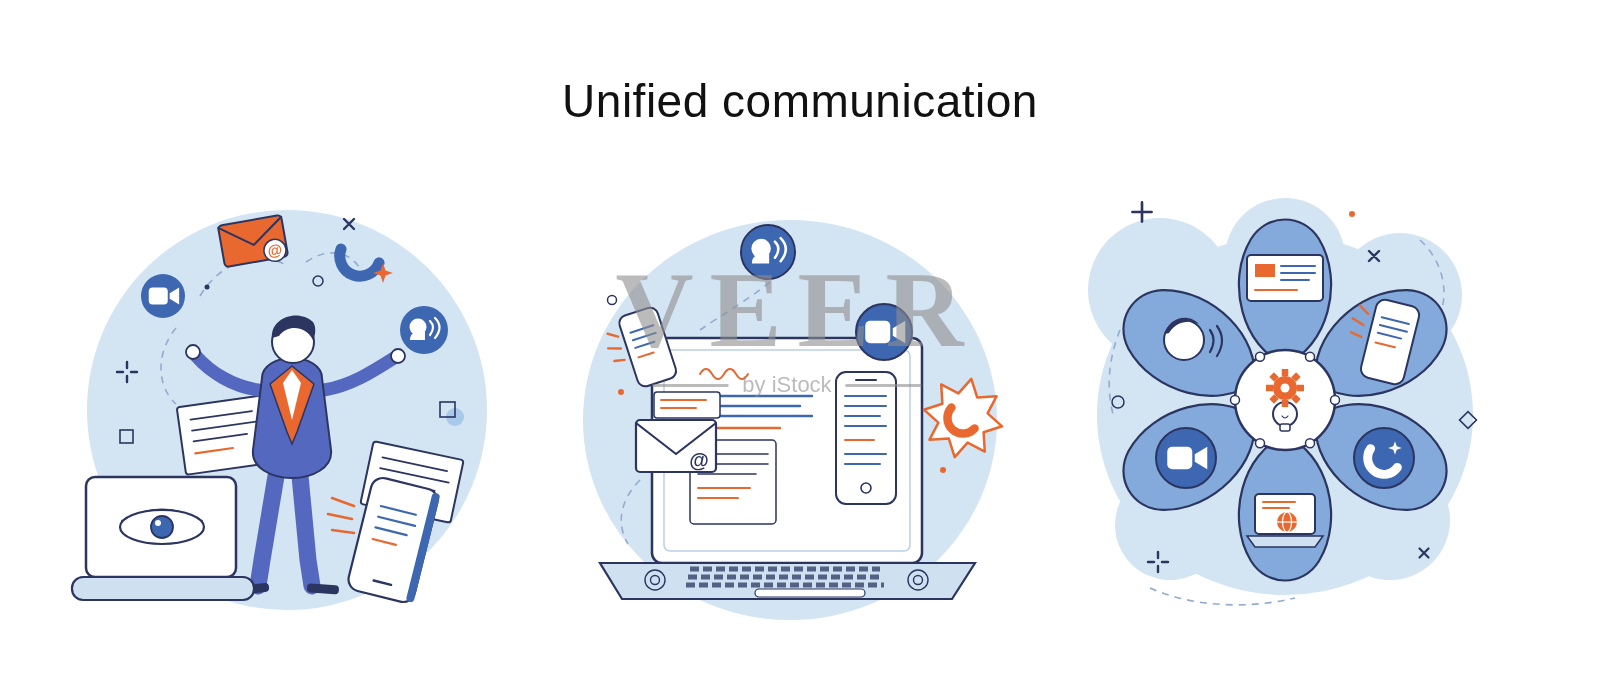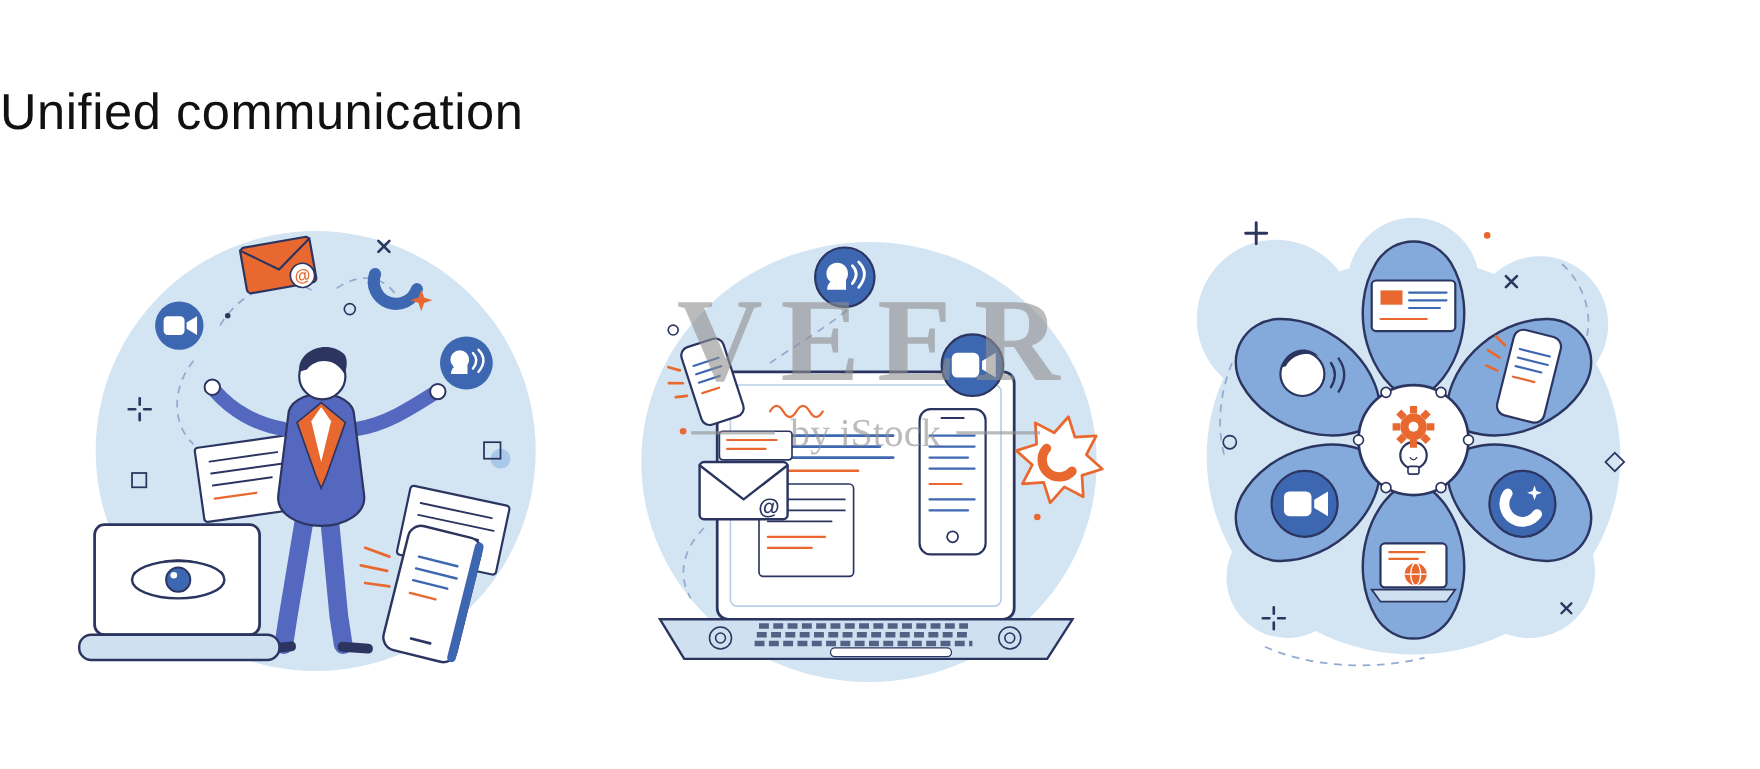--- a/index.html
+++ b/index.html
@@ -1,29 +1,29 @@
 <!DOCTYPE html>
 <html style="--background: #ffffff; --title-text: #111111; --blob-light-blue: #d3e4f3; --outline-navy: #2b3560; --suit-blue: #5568bf; --icon-circle-blue: #3d67b1; --petal-blue: #84aadb; --laptop-body-blue: #cfe0f0; --accent-orange: #e8682f; --dashed-line-blue: #93abd1; --watermark-gray: #8f8f8f;"><head>
 <meta charset="utf-8">
 <style>
   html,body{margin:0;padding:0;background:#fff;}
   .stage{position:relative;width:1600px;height:699px;background:var(--background,#ffffff);overflow:hidden;}
-  .title{position:absolute;top:74px;left:0;width:100%;text-align:left;margin:0;
+  .title{position:absolute;top:74px;left:0;width:100%;text-align:center;margin:0;
          font-family:"Liberation Sans",sans-serif;font-size:46px;font-weight:500;
          color:var(--title-text,#111111);letter-spacing:0.5px;}
   .illustration{position:absolute;left:0;top:0;}
 
   
   .watermark{position:absolute;left:787px;top:256px;transform:translateX(-50%);
              text-align:center;color:var(--watermark-gray,#8f8f8f);opacity:.6;z-index:5;pointer-events:none;}
   .wm-brand{font-family:"Liberation Serif","DejaVu Serif",serif;font-size:108px;font-weight:600;
             letter-spacing:16px;line-height:1;white-space:nowrap;margin-left:21px;}
   .wm-byline-row{display:flex;align-items:center;justify-content:center;gap:14px;margin-top:8px;}
   .wm-line{display:inline-block;width:76px;height:0;border-top:3px solid currentColor;}
-  .wm-byline{font-family:Liberation Serif, serif;font-size:36px;}
+  .wm-byline{font-family:Liberation Sans, sans-serif;font-size:22px;}
 
   
   svg text{font-family:"Liberation Sans",sans-serif;}
   .f-blob{fill:var(--blob-light-blue,#d3e4f3)}
   .f-orange{fill:var(--accent-orange,#e8682f)}
   .f-blue{fill:var(--icon-circle-blue,#3d67b1)}
   .f-suit{fill:var(--suit-blue,#5568bf)}
   .f-petal{fill:var(--petal-blue,#84aadb)}
   .f-lap{fill:var(--laptop-body-blue,#cfe0f0)}
   .f-white{fill:#ffffff}

